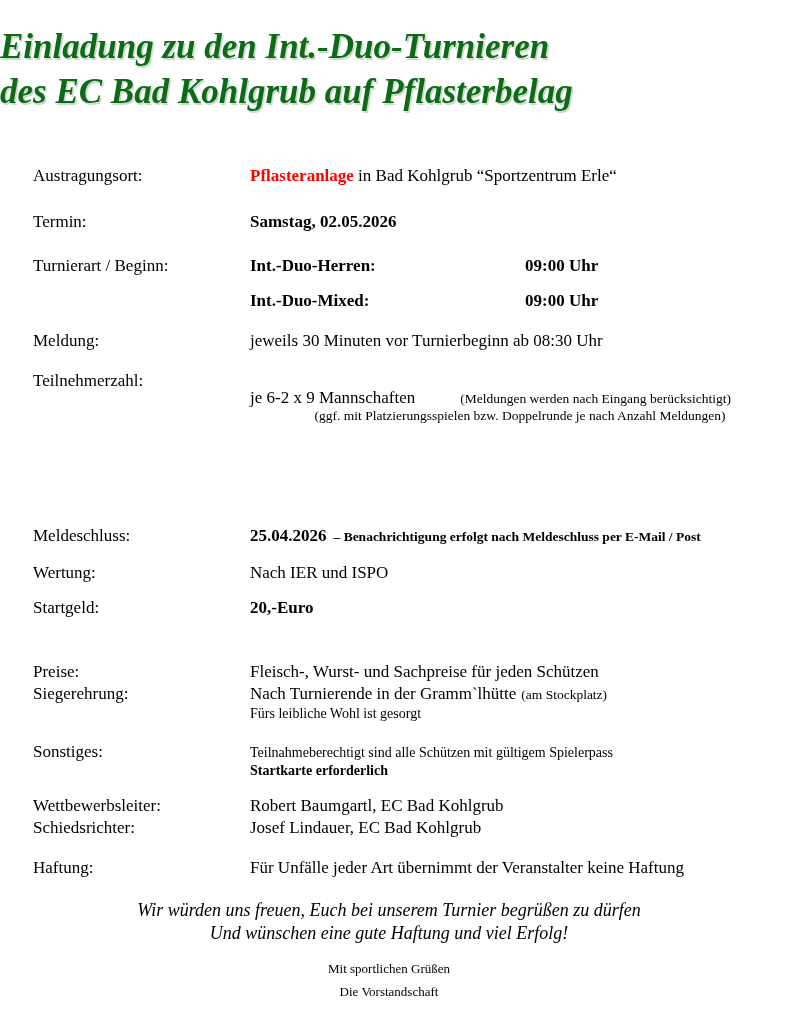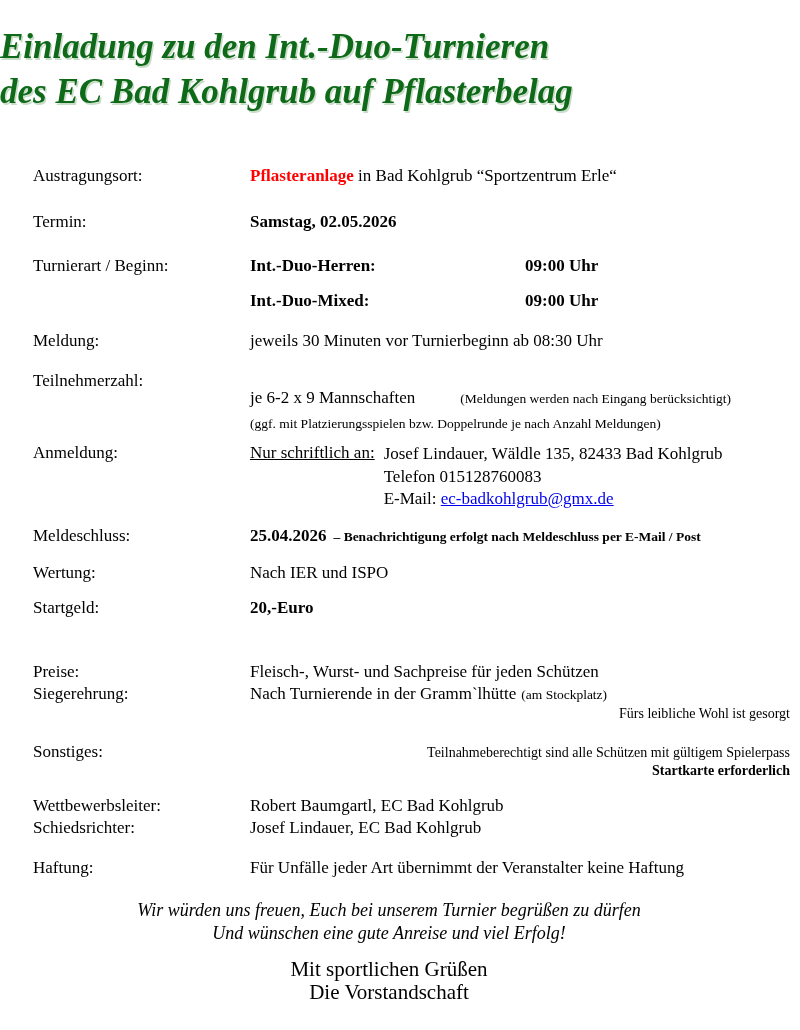--- a/index.html
+++ b/index.html
@@ -37,42 +37,42 @@
     left:33px;
     right:10px;
     display:flex;
     align-items:flex-start;
   }
   .label{width:217px;flex-shrink:0;}
   .content{flex:1;}
   .bold{font-weight:bold;}
   .red{color:var(--red);}
   .small{font-size:13.5px;}
-  .smallish{font-size:14px;text-align:right;}
+  .smallish{font-size:14px;}
   .underline{text-decoration:underline;}
   .tline{display:flex;height:35px;align-items:flex-start;}
   .tname{width:275px;flex-shrink:0;}
   .flexline{display:flex;align-items:baseline;}
   .note-offset{margin-left:45px;margin-top:20px;}
   .anm{display:flex;}
   .anm-prefix{margin-right:9px;white-space:nowrap;}
   .anm-lines > div{line-height:22.5px;}
   .email{color:var(--link);text-decoration:underline;cursor:pointer;}
   .mnote{margin-left:7px;font-weight:bold;}
   .inline-note{margin-left:5px;text-align:center;}
   .centerblock{
     position:absolute;
     left:0;
     width:778px;
     text-align:center;
   }
   .closing-lines{font-style:italic;font-size:18px;line-height:22.5px;}
-  .sign-lines{font-size:21px;line-height:22.5px;}
+  .sign-lines{font-size:13px;line-height:22.5px;}
   .gap2{margin-top:2px;}
-  .gap8{margin-top:8px;}
+  .gap8{margin-top:0;text-align:center;}
 </style>
 </head>
 <body>
 
 <div class="page">
 
   <div class="title">
     <div>Einladung zu den Int.-Duo-Turnieren</div>
     <div>des EC Bad Kohlgrub auf Pflasterbelag</div>
   </div>
@@ -110,31 +110,20 @@
     <span class="label">Teilnehmerzahl:</span>
     <div class="content">
       <div class="flexline">
         <span>je 6-2 x 9 Mannschaften</span>
         <span class="small note-offset">(Meldungen werden nach Eingang berücksichtigt)</span>
       </div>
       <div class="small gap8">(ggf. mit Platzierungsspielen bzw. Doppelrunde je nach Anzahl Meldungen)</div>
     </div>
   </div>
 
-  <div class="row" style="top:443px">
-    <span class="label">Anmeldung:</span>
-    <div class="content anm">
-      <span class="underline anm-prefix">Nur schriftlich an:</span>
-      <div class="anm-lines">
-        <div>Josef Lindauer, Wäldle 135, 82433 Bad Kohlgrub</div>
-        <div>Telefon 015128760083</div>
-        <div><span>E-Mail: </span><a class="email" href="#">ec-badkohlgrub@gmx.de</a></div>
-      </div>
-    </div>
-  </div>
 
   <div class="row" style="top:526px">
     <span class="label">Meldeschluss:</span>
     <div class="content flexline">
       <span class="bold">25.04.2026</span>
       <span class="small mnote">– Benachrichtigung erfolgt nach Meldeschluss per E-Mail / Post</span>
     </div>
   </div>
 
   <div class="row" style="top:563px">
@@ -181,21 +170,21 @@
     <div class="content">Josef Lindauer, EC Bad Kohlgrub</div>
   </div>
 
   <div class="row" style="top:858px">
     <span class="label">Haftung:</span>
     <div class="content">Für Unfälle jeder Art übernimmt der Veranstalter keine Haftung</div>
   </div>
 
   <div class="centerblock closing-lines" style="top:899px">
     <div>Wir würden uns freuen, Euch bei unserem Turnier begrüßen zu dürfen</div>
-    <div>Und wünschen eine gute Anreise und viel Erfolg!</div>
+    <div>Und wünschen eine gute Haftung und viel Erfolg!</div>
   </div>
 
   <div class="centerblock sign-lines" style="top:958px">
     <div>Mit sportlichen Grüßen</div>
     <div>Die Vorstandschaft</div>
   </div>
 
 </div>
 
 </body></html>

